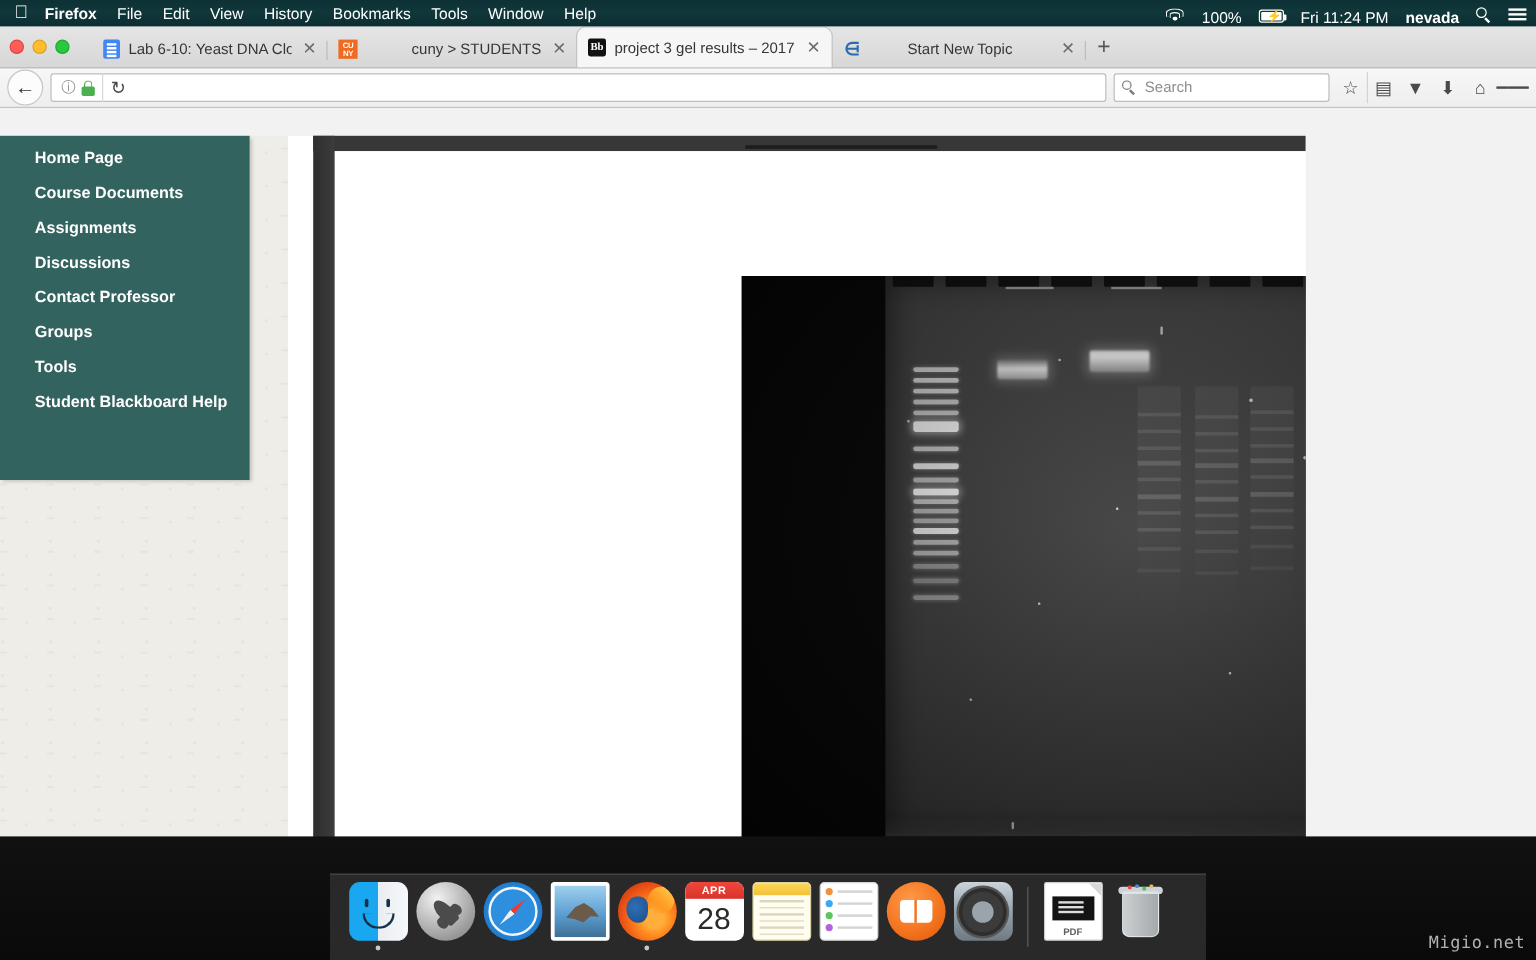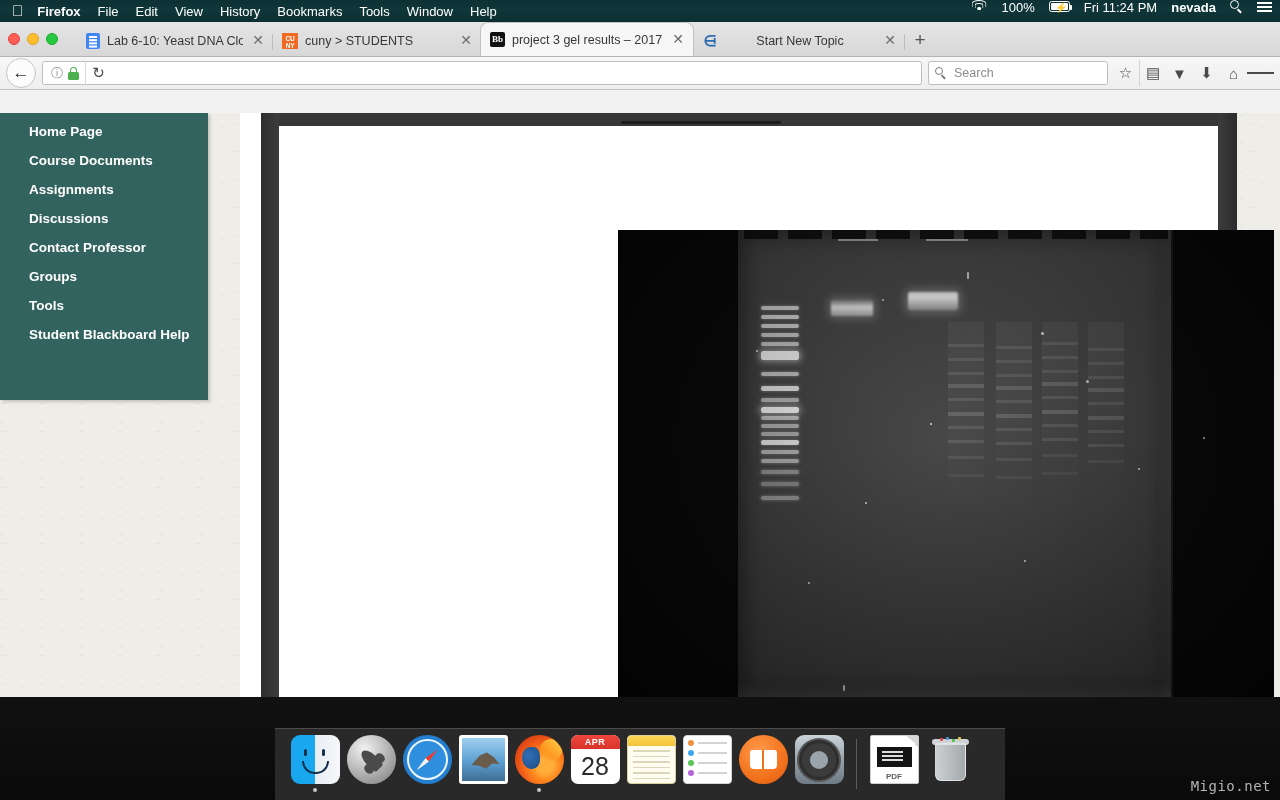--- a/index.html
+++ b/index.html
@@ -14,21 +14,21 @@
   
   .menubar{
     position:absolute; left:0; top:0; width:1280px; height:22px;
     background:linear-gradient(180deg,#0d3135 0%,#10373a 45%,#0c2e32 100%);
     display:flex; align-items:center; color:#fff; font-size:13px;
     z-index:40;
   }
   .menubar .apple{ margin-left:12px; margin-right:14px; font-size:15px; line-height:1; padding-bottom:2px;}
   .menubar .mi{ margin-right:17px; white-space:nowrap; }
   .menubar .mi.bold{ font-weight:bold; }
-  .menubar .right{ position:absolute; right:8px; top:0; height:22px; display:flex; align-items:flex-start; }
+  .menubar .right{ position:absolute; right:8px; top:0; height:22px; display:flex; align-items:flex-end; }
   .menubar .right .mi{ margin-right:0; margin-left:14px; }
   .wifi-ico{ display:inline-block; width:16px; height:12px; position:relative; }
   .wifi-ico i{ position:absolute; left:50%; border:1.6px solid #fff; border-bottom:none;
     border-radius:50% 50% 0 0; transform:translateX(-50%); }
   .wifi-ico i:nth-child(1){ width:15px; height:7px; top:0; }
   .wifi-ico i:nth-child(2){ width:9px; height:4.5px; top:3.2px; }
   .wifi-ico i:nth-child(3){ width:3.6px; height:3.6px; top:6.6px; border-radius:50%; background:#fff;border:none;}
   .batt{ display:inline-flex; align-items:center; }
   .batt .shell{ width:21px; height:11px; border:1.5px solid #fff; border-radius:2.5px; position:relative; display:flex; align-items:center; }
   .batt .shell:after{ content:""; position:absolute; right:-3.5px; top:3px; width:2px; height:5px; background:#fff; border-radius:0 1px 1px 0;}
@@ -90,21 +90,21 @@
   .searchbox .sico s{ position:absolute;width:5px;height:1.5px;background:#7b7b7b;transform:rotate(45deg);left:6px;top:9px;}
   .searchbox span{ font-size:12.5px;color:#8d8d8d;}
   .tbicons{ display:flex; align-items:center; margin-left:4px;}
   .tbicons .ti{ width:27px;height:26px; display:flex;align-items:center;justify-content:center;
     color:#4a4a4a; font-size:15px;}
   .tbicons .ti.sep-l{ border-left:1px solid #d3d3d3;}
   .dl-arrow{ color:#0a84ff; font-size:17px; }
   .ham u{ display:block; width:15px;height:1.8px;background:#4a4a4a;margin:2.6px 0;text-decoration:none;}
 
   
-  .page{ position:absolute; left:0; top:91px; width:1280px; height:606px; overflow:hidden;
+  .page{ position:absolute; left:0; top:91px; width:1088px; height:606px; overflow:hidden;
     background:#efede8;
     background-image:
       radial-gradient(circle at 2px 2px, rgba(0,0,0,0.045) 1.2px, transparent 1.3px),
       radial-gradient(circle at 22px 14px, rgba(0,0,0,0.035) 1.2px, transparent 1.3px);
     background-size:40px 28px, 40px 28px;
   }
   .crosspat{ position:absolute; inset:0;
     background-image:
       linear-gradient(to right, rgba(0,0,0,0.035) 1.4px, transparent 1.4px),
       linear-gradient(to bottom, rgba(0,0,0,0.035) 1.4px, transparent 1.4px);
@@ -272,21 +272,21 @@
 
         <div class="tab" style="width:196px">
           <span class="fav doc"></span>
           <span class="ttl">Lab 6-10: Yeast DNA Cloning &amp;</span>
           <span class="x">✕</span>
           <span class="sep"></span>
         </div>
 
         <div class="tab" style="width:208px">
           <span class="fav cuny">CU<br>NY</span>
-          <span class="ttl" style="text-align:left">cuny &gt; STUDENTS</span>
+          <span class="ttl" style="text-align:right">cuny &gt; STUDENTS</span>
           <span class="x">✕</span>
         </div>
 
         <div class="tab active" style="width:212px">
           <span class="fav bb">Bb</span>
           <span class="ttl">project 3 gel results – 2017 Spr</span>
           <span class="x">✕</span>
         </div>
 
         <div class="tab" style="width:212px">

